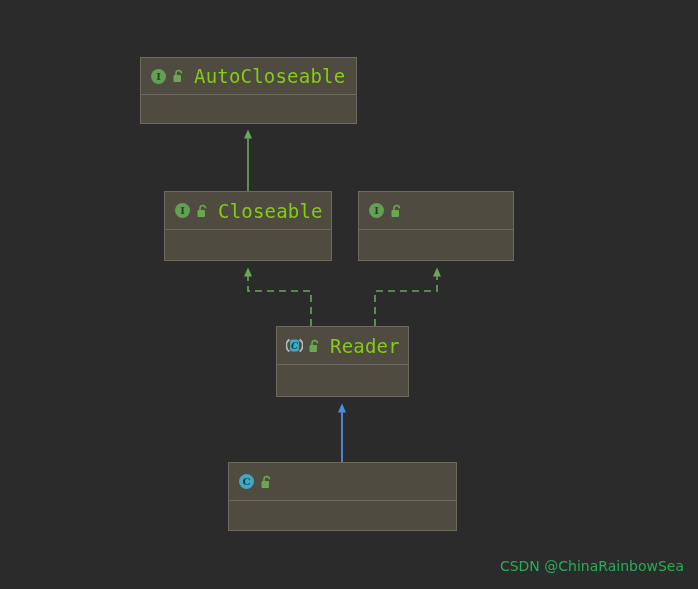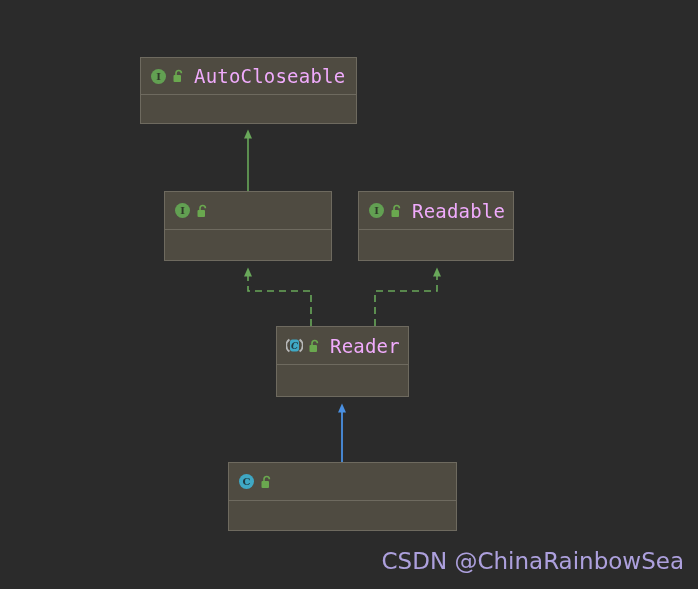--- a/index.html
+++ b/index.html
@@ -43,44 +43,44 @@
     padding: 0 10px 0 9px;
     border-bottom: 1px solid #6e6a5f;
     height: 38px;
     gap: 5px;
   }
   .node-body {
     flex: 1 1 auto;
     min-height: 28px;
   }
   .node-title {
-    color: #f0abfc;
+    color: #84cc16;
     font-family: "DejaVu Sans Mono", monospace;
     font-size: 19px;
     letter-spacing: 0.2px;
     white-space: nowrap;
     margin-left: 4px;
   }
   .kind-icon {
     width: 17px;
     height: 17px;
     flex: 0 0 auto;
     display: block;
   }
   .lock-icon {
     width: 13px;
     height: 14px;
     flex: 0 0 auto;
     display: block;
   }
   .watermark {
     position: absolute;
-    color: #c4b5fd;
+    color: #22c55e;
     font-family: "DejaVu Sans", sans-serif;
-    font-size: 23px;
+    font-size: 14px;
     white-space: nowrap;
     right: 14px;
     bottom: 15px;
     opacity: 0.85;
   }
 </style>
 </head>
 <body>
 
 <div id="canvas">
@@ -130,35 +130,35 @@
   <div class="uml-node" style="left:164px; top:191px; width:168px; height:70px;">
     <div class="node-header">
       <svg class="kind-icon" viewBox="0 0 17 17">
         <circle cx="8.5" cy="8.5" r="7.5" fill="#62a052"></circle>
         <text x="8.5" y="12.4" font-family="DejaVu Serif, serif" font-size="10" font-weight="bold" fill="#2f3b28" text-anchor="middle">I</text>
       </svg>
       <svg class="lock-icon" viewBox="0 0 13 14">
         <path d="M4 6 V4.2 A2.6 2.6 0 0 1 9.4 4.2" stroke="#6aa84f" stroke-width="1.6" fill="none"></path>
         <rect x="1.5" y="6" width="7.5" height="7" rx="1" fill="#6aa84f"></rect>
       </svg>
+      <span class="node-title">Closeable</span>
     </div>
     <div class="node-body"></div>
   </div>
 
   <div class="uml-node" style="left:358px; top:191px; width:156px; height:70px;">
     <div class="node-header">
       <svg class="kind-icon" viewBox="0 0 17 17">
         <circle cx="8.5" cy="8.5" r="7.5" fill="#62a052"></circle>
         <text x="8.5" y="12.4" font-family="DejaVu Serif, serif" font-size="10" font-weight="bold" fill="#2f3b28" text-anchor="middle">I</text>
       </svg>
       <svg class="lock-icon" viewBox="0 0 13 14">
         <path d="M4 6 V4.2 A2.6 2.6 0 0 1 9.4 4.2" stroke="#6aa84f" stroke-width="1.6" fill="none"></path>
         <rect x="1.5" y="6" width="7.5" height="7" rx="1" fill="#6aa84f"></rect>
       </svg>
-      <span class="node-title">Readable</span>
     </div>
     <div class="node-body"></div>
   </div>
 
   <div class="uml-node" style="left:276px; top:326px; width:133px; height:71px;">
     <div class="node-header">
       <svg class="kind-icon" viewBox="0 0 17 17">
         <path d="M3.4 2.4 A7.5 7.5 0 0 0 3.4 14.6" stroke="#b8b8b8" stroke-width="1.8" fill="none"></path>
         <path d="M13.6 2.4 A7.5 7.5 0 0 1 13.6 14.6" stroke="#b8b8b8" stroke-width="1.8" fill="none"></path>
         <rect x="4" y="2.6" width="9" height="11.8" rx="2.6" fill="#3fa8c4"></rect>

